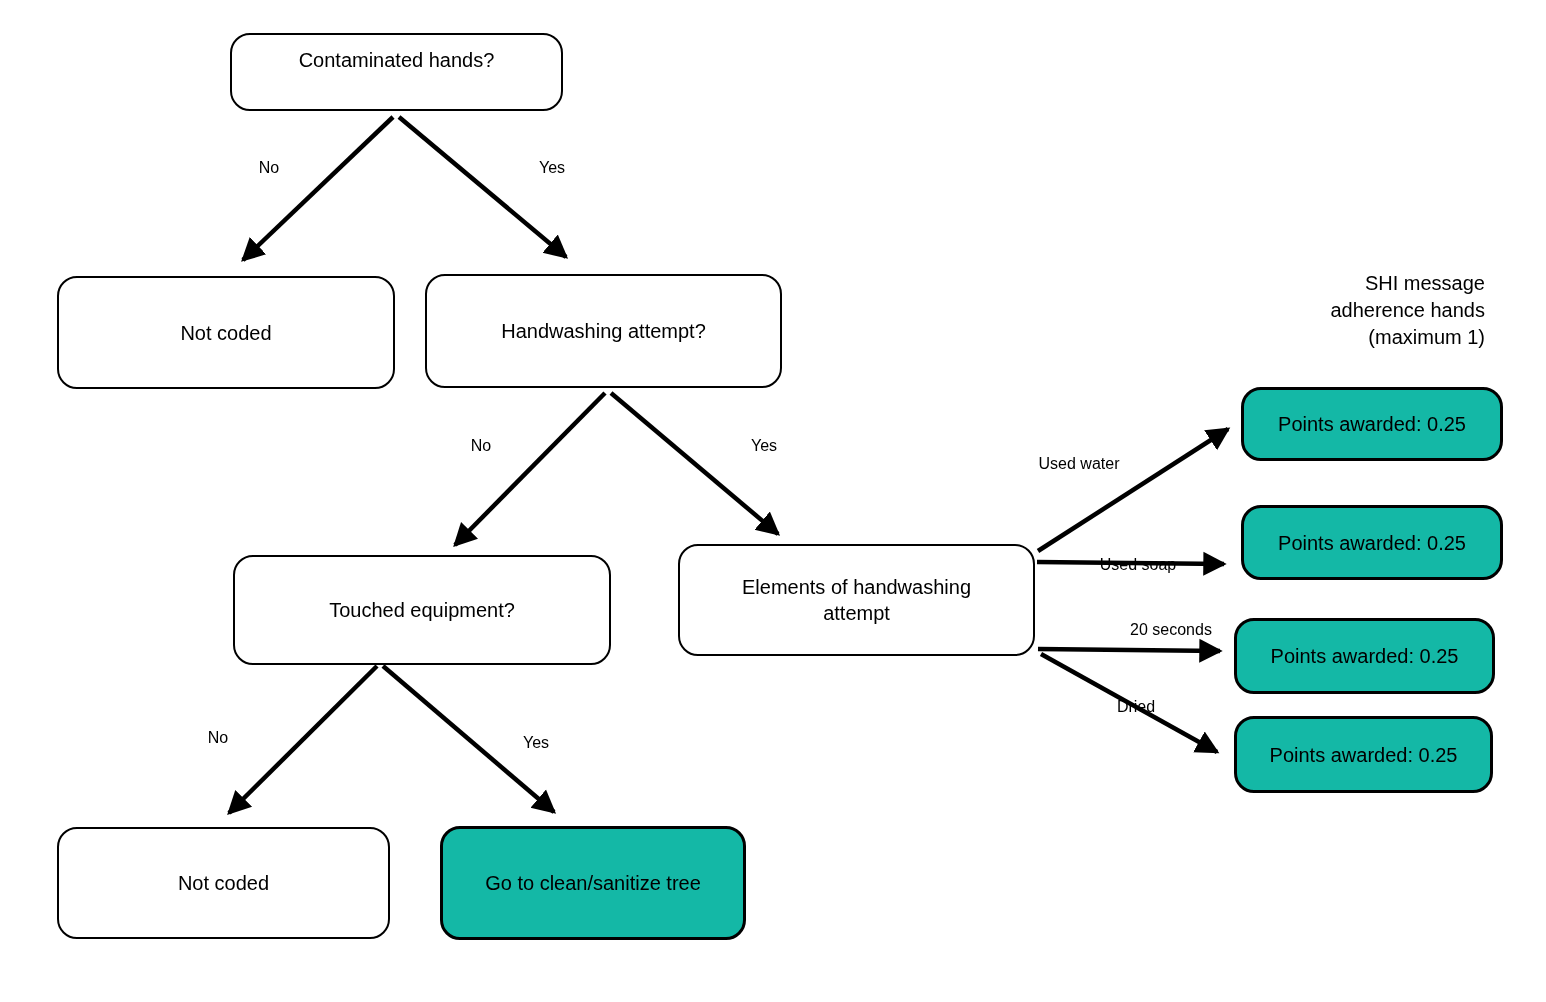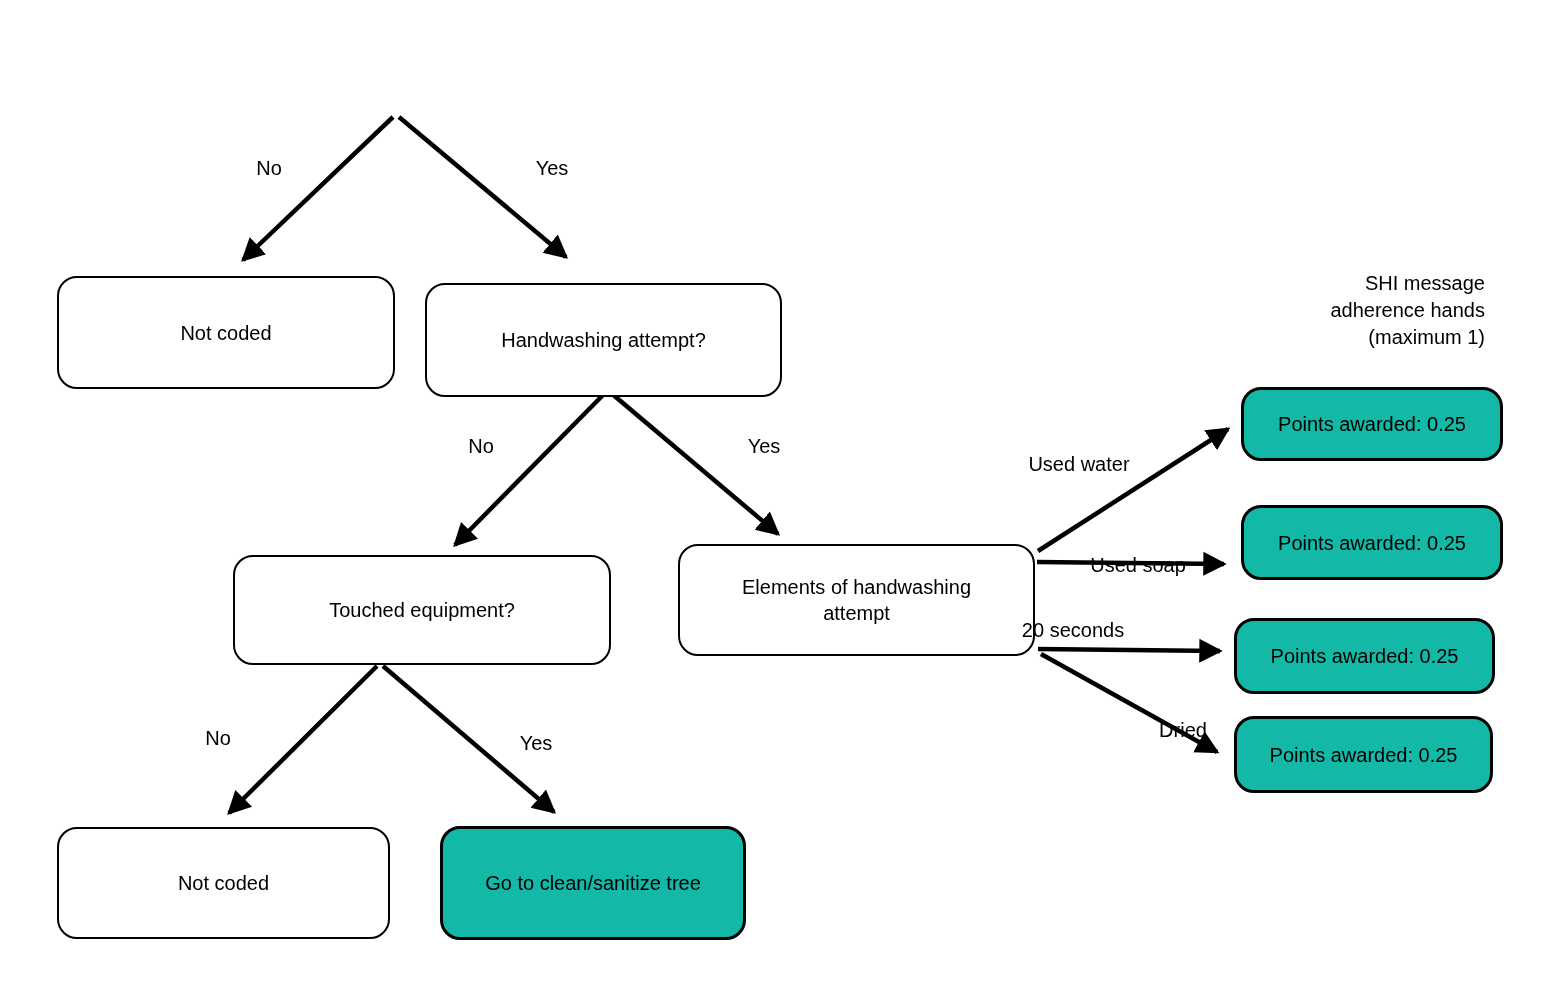--- a/index.html
+++ b/index.html
@@ -43,21 +43,21 @@
   }
   .node.top-anchored {
     align-items: flex-start;
     padding-top: 12px;
   }
   .node-label { display: block; }
   .node-elements-label { max-width: 250px; }
   .edge-label {
     position: absolute;
     transform: translate(-50%, -50%);
-    font-size: 20px;
+    font-size: 16px;
     white-space: nowrap;
   }
   .score-heading {
     position: absolute;
     left: 1245px;
     top: 270px;
     width: 240px;
     text-align: right;
     font-size: 20px;
     line-height: 27px;
@@ -81,26 +81,29 @@
       <line x1="611" y1="393" x2="778" y2="534" marker-end="url(#ah)"></line>
       <line x1="377" y1="666" x2="229" y2="813" marker-end="url(#ah)"></line>
       <line x1="383" y1="666" x2="554" y2="812" marker-end="url(#ah)"></line>
       <line x1="1038" y1="551" x2="1228" y2="429" marker-end="url(#ah)"></line>
       <line x1="1037" y1="562" x2="1224" y2="564" marker-end="url(#ah)"></line>
       <line x1="1038" y1="649" x2="1220" y2="651" marker-end="url(#ah)"></line>
       <line x1="1041" y1="654" x2="1217" y2="752" marker-end="url(#ah)"></line>
     </g>
   </svg>
 
+  <div class="node top-anchored" style="left:230px; top:33px; width:333px; height:78px;">
+    <span class="node-label">Contaminated hands?</span>
+  </div>
 
   <div class="node" style="left:57px; top:276px; width:338px; height:113px;">
     <span class="node-label">Not coded</span>
   </div>
 
-  <div class="node" style="left:425px; top:274px; width:357px; height:114px;margin-top:9px;">
+  <div class="node" style="left:425px; top:274px; width:357px; height:114px;">
     <span class="node-label">Handwashing attempt?</span>
   </div>
 
   <div class="node" style="left:233px; top:555px; width:378px; height:110px;">
     <span class="node-label">Touched equipment?</span>
   </div>
 
   <div class="node" style="left:678px; top:544px; width:357px; height:112px;">
     <span class="node-label node-elements-label">Elements of handwashing attempt</span>
   </div>
@@ -136,16 +139,16 @@
   </div>
 
   <span class="edge-label" style="left:269px; top:168px;">No</span>
   <span class="edge-label" style="left:552px; top:168px;">Yes</span>
   <span class="edge-label" style="left:481px; top:446px;">No</span>
   <span class="edge-label" style="left:764px; top:446px;">Yes</span>
   <span class="edge-label" style="left:218px; top:738px;">No</span>
   <span class="edge-label" style="left:536px; top:743px;">Yes</span>
   <span class="edge-label" style="left:1079px; top:464px;">Used water</span>
   <span class="edge-label" style="left:1138px; top:565px;">Used soap</span>
-  <span class="edge-label" style="left:1073px; top:630px;">20 seconds</span>
-  <span class="edge-label" style="left:1136px; top:730px;margin-left:47px;">Dried</span>
+  <span class="edge-label" style="left:1171px; top:630px;">20 seconds</span>
+  <span class="edge-label" style="left:1136px; top:707px;">Dried</span>
 
 </div>
 
 </body></html>

